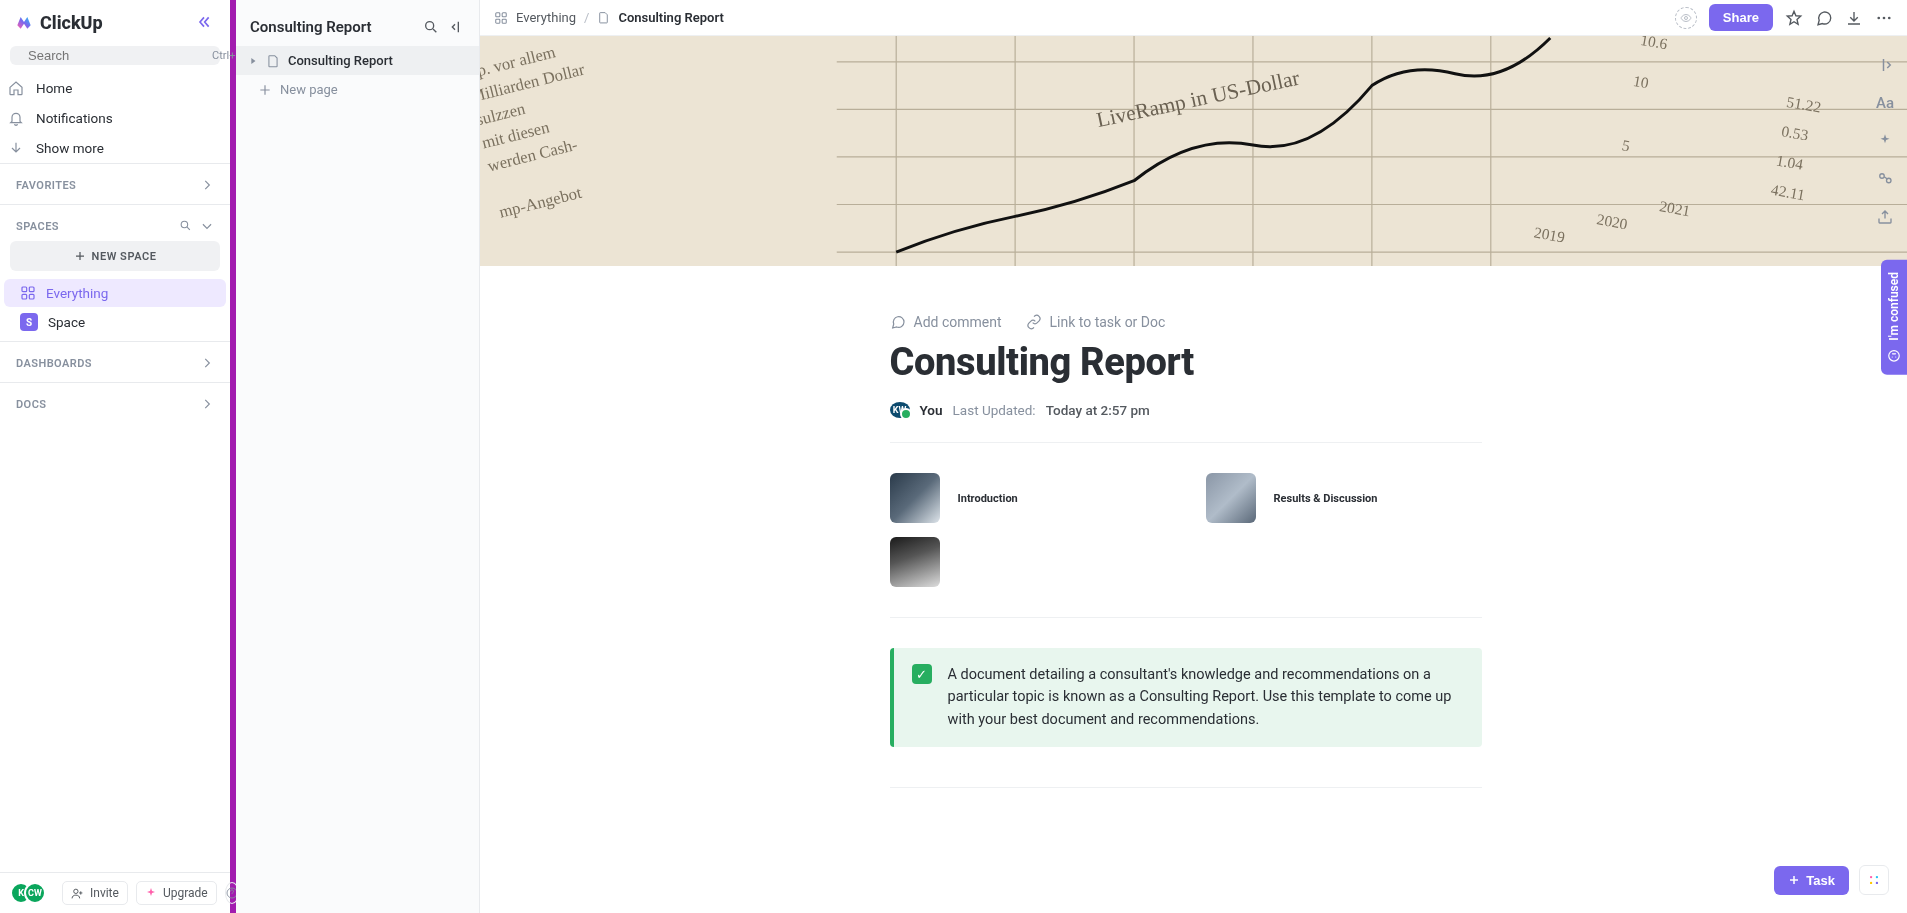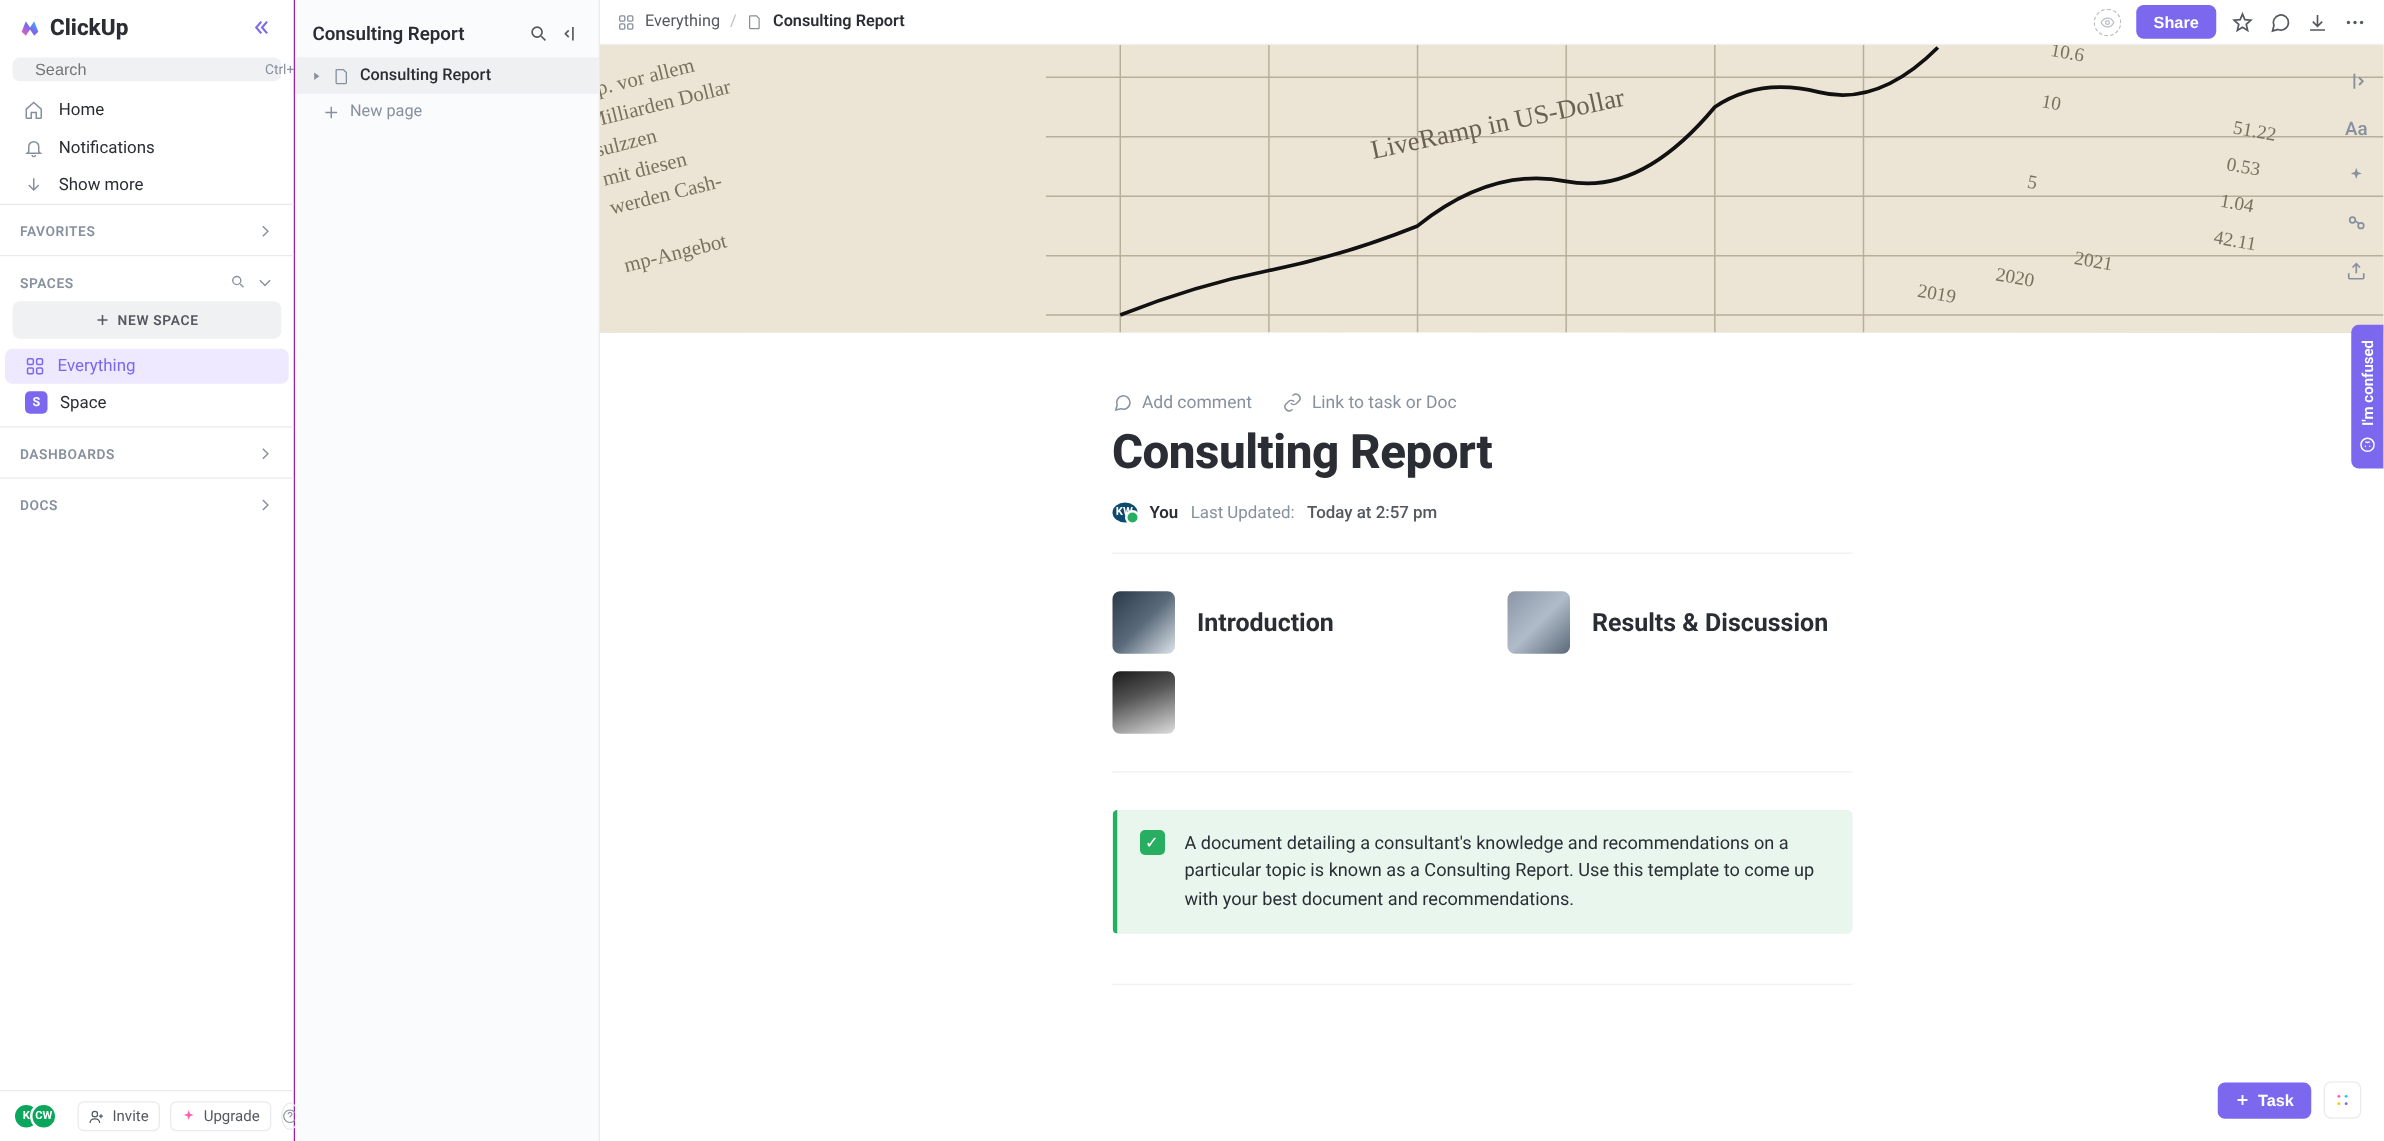--- a/index.html
+++ b/index.html
@@ -1,28 +1,28 @@
 <!DOCTYPE html>
 <html><head>
 <meta charset="utf-8">
 <style>
 * { box-sizing: border-box; margin: 0; padding: 0; }
 body { font-family: -apple-system, BlinkMacSystemFont, "Segoe UI", Roboto, Helvetica, Arial, sans-serif; font-size: 14px; color: #2a2e34; background: #fff; overflow: hidden; }
 .app { display: flex; height: 100vh; width: 100vw; }
 
 
-.sidebar { width: 236px; min-width: 236px; border-right: 1px solid #a21caf; display: flex; flex-direction: column; background: #fff; }
+.sidebar { width: 236px; min-width: 236px; border-right: 6px solid #a21caf; display: flex; flex-direction: column; background: #fff; }
 .sb-top { display: flex; align-items: center; padding: 10px 14px 8px; justify-content: space-between; }
 .logo { display: flex; align-items: center; gap: 6px; font-weight: 800; font-size: 18px; }
 .logo-mark { width: 20px; height: 20px; }
 .collapse-btn { color: #7b68ee; width: 24px; height: 24px; display:flex; align-items:center; justify-content:center; border-radius:4px; cursor:pointer; }
 .search { margin: 4px 10px 8px; background: #f0f1f3; border-radius: 6px; height: 19px; display:flex; align-items:center; padding: 0 10px; color:#87909e; gap:8px; }
 .search input { flex:1; border:none; background:transparent; outline:none; font-size:13px; color:#2a2e34; }
 .search-kbd { font-size: 11px; color:#87909e; }
-.nav-item { display:flex; align-items:center; gap:12px; padding: 7px 19px; color:#2a2e34; font-size:13.5px; cursor:pointer; }
+.nav-item { display:flex; align-items:center; gap:12px; padding: 7px 8px; color:#2a2e34; font-size:13.5px; cursor:pointer; }
 .nav-item svg { color:#87909e; }
 .sb-section { border-top:1px solid #e8eaed; padding: 10px 0 4px; }
 .sb-section-hd { display:flex; align-items:center; justify-content:space-between; padding: 4px 16px 8px; color:#87909e; font-size:11px; font-weight:600; letter-spacing:.04em;}
 .sb-section-hd .hd-actions { display:flex; gap:8px; color:#87909e; }
 .chev { width:14px; height:14px; }
 .new-space { margin: 0 10px 8px; background:#f0f1f3; border-radius:6px; height:30px; display:flex; align-items:center; justify-content:center; gap:6px; color:#54595f; font-size:11px; font-weight:600; letter-spacing:.05em; cursor:pointer;}
 .space-row { display:flex; align-items:center; gap:10px; padding:6px 16px; font-size:13.5px; cursor:pointer; border-radius:6px; margin: 0 4px; }
 .space-row.active { background:#eee9ff; color:#7b68ee; }
 .space-row .sq { width:18px; height:18px; border-radius:4px; display:flex; align-items:center; justify-content:center; font-size:10px; font-weight:700; color:#fff; }
 .sq-grid { color:#7b68ee; }
@@ -70,21 +70,21 @@
 .byline .you { font-weight:600; }
 .byline .upd-l { color:#87909e; }
 .byline .upd-v { color:#54595f; font-weight:500;}
 
 .section-grid { display:grid; grid-template-columns: 1fr 1fr; gap: 14px 40px; padding-bottom: 30px; border-bottom:1px solid #eef0f2; margin-bottom:30px;}
 .sec-link { display:flex; align-items:center; gap:18px; cursor:pointer;}
 .thumb { width:50px; height:50px; border-radius:6px; background:#7d8a99; flex-shrink:0; position:relative; overflow:hidden;}
 .thumb.t1 { background: linear-gradient(135deg,#2a3a4a 0%, #5a6a7a 50%, #dde4ea 100%);}
 .thumb.t2 { background: linear-gradient(135deg,#8a96a6 0%, #b0bcc9 50%, #5a6878 100%);}
 .thumb.t3 { background: linear-gradient(160deg,#1a1a1a 0%, #555 40%, #ddd 100%);}
-.sec-link span { font-weight:700; font-size:20px; color:#2a2e34;}
+.sec-link span { font-weight:700; font-size:11px; color:#2a2e34;}
 
 .callout { border-left:4px solid #27ae60; background:#e8f6ee; border-radius:4px; padding:16px 18px; display:flex; gap:16px; margin-bottom:40px;}
 .callout .chk { width:20px; height:20px; background:#27ae60; border-radius:4px; color:#fff; display:flex; align-items:center; justify-content:center; flex-shrink:0; font-size:13px;}
 .callout p { color:#2a2e34; line-height:1.55; font-size:14.5px;}
 .divider2 { border-top:1px solid #eef0f2; }
 
 
 .right-rail { position:absolute; right:0; top:36px; bottom:0; width:44px; display:flex; flex-direction:column; align-items:center; gap:20px; padding-top:20px; color:#87909e; background:transparent;}
 .right-rail > div { cursor:pointer; }
 .confused-tab { position:absolute; right:0; top:260px; background:#7b68ee; color:#fff; writing-mode: vertical-rl; transform: rotate(180deg); padding:12px 6px; border-radius:0 6px 6px 0; font-size:12px; font-weight:600; display:flex; align-items:center; gap:8px; cursor:pointer;}

